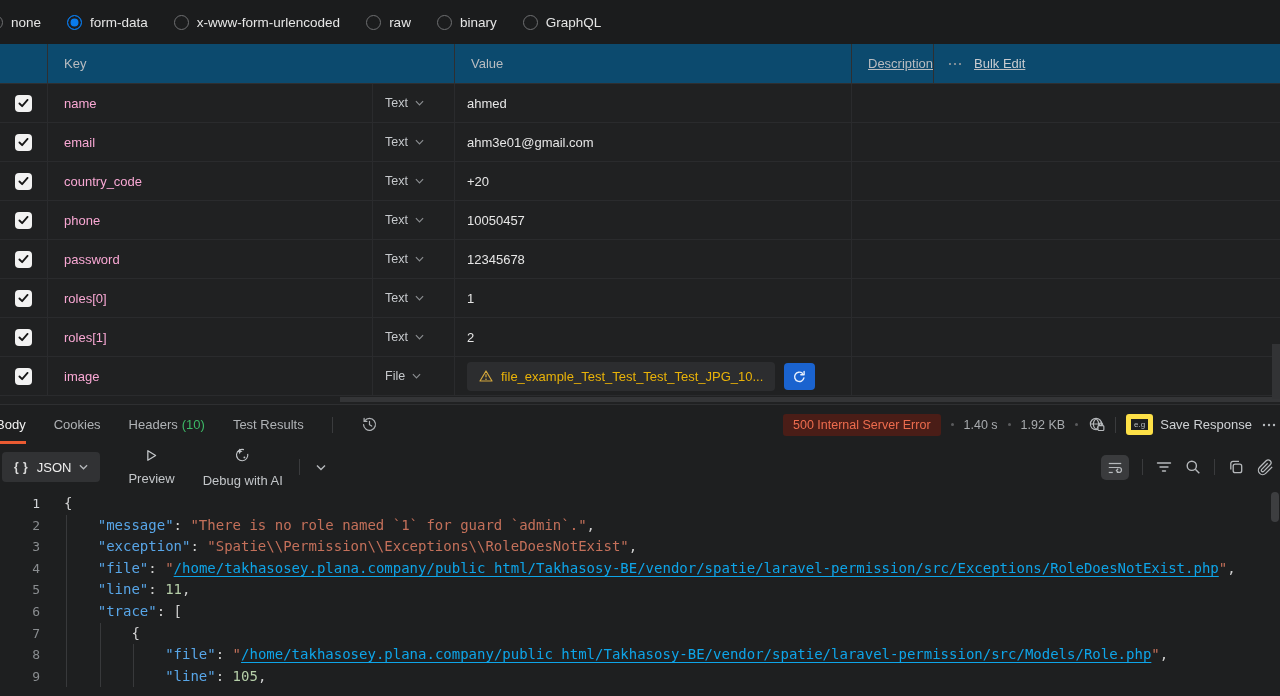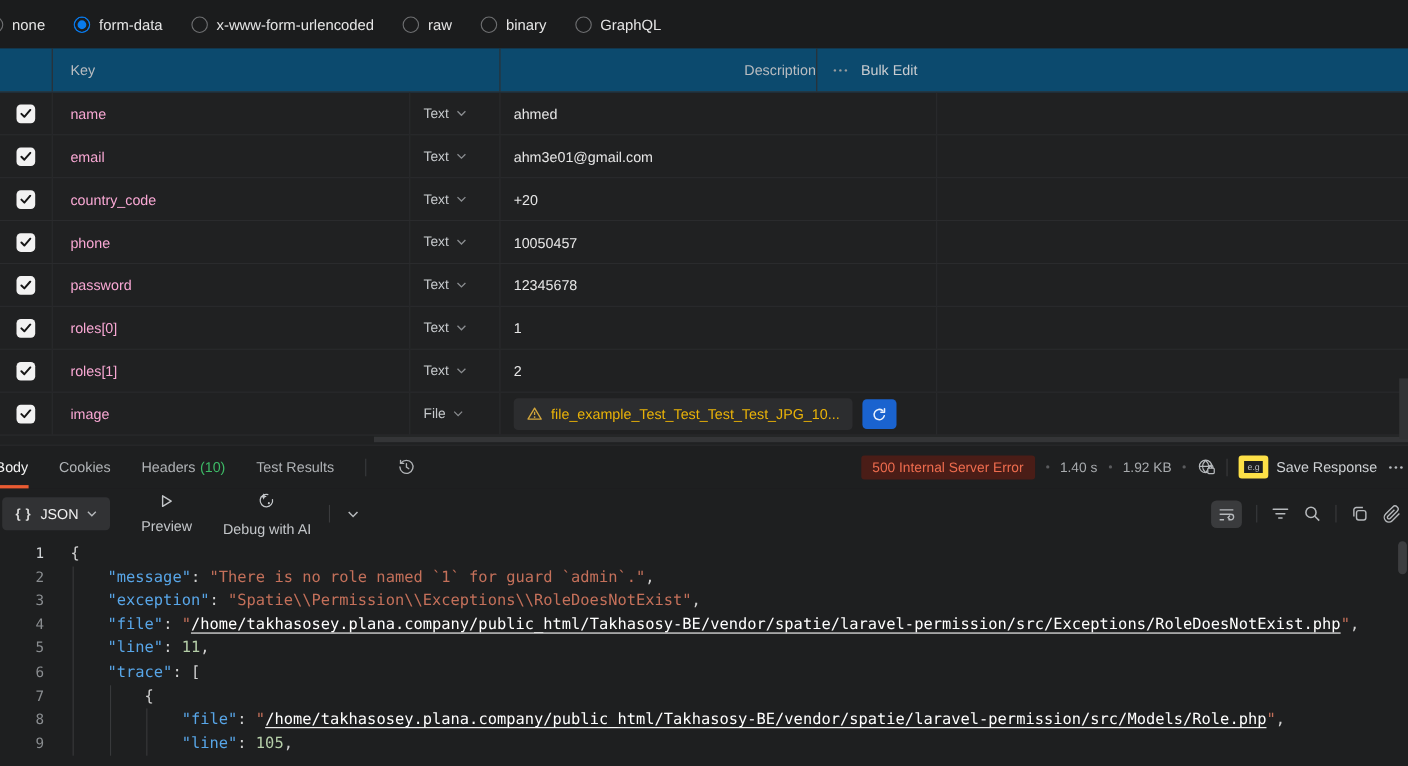--- a/index.html
+++ b/index.html
@@ -12,21 +12,21 @@
   .radio-item.clip { margin-left:-14px; }
   .radio { width:15px; height:15px; border-radius:50%; border:1.5px solid #6e6f71; flex:none; }
   .radio.sel { border-color:#097bed; background:#097bed; box-shadow: inset 0 0 0 2.5px #1b1c1d; }
 
   
   .table { background:#202122; position:relative; }
   .thead { display:grid; grid-template-columns:48px 407px 397px 1fr; height:40px; background:#0c4a6e;
            border-bottom:1px solid #2e2f31; font-size:13px; color:#b9bcc0; }
   .thead > div { display:flex; align-items:center; border-right:1px solid #2e2f31; padding-left:16px; }
   .thead > div:last-child { border-right:none; padding-left:16px; }
-  .desc-head { justify-content:flex-end; padding-right:0 !important; }
+  .desc-head { justify-content:flex-start; padding-right:0 !important;text-decoration:underline; }
   .bulk-group { display:flex; align-items:center; gap:12px; border-left:1px solid #2e2f31; height:100%; padding:0 18px 0 14px; color:#c9ccd0; cursor:pointer; }
   .row { display:grid; grid-template-columns:48px 325px 82px 397px 1fr; height:39px; border-bottom:1px solid #2a2b2d; font-size:13px; }
   .row > div { display:flex; align-items:center; border-right:1px solid #2a2b2d; overflow:hidden; }
   .row > div:last-child { border-right:none; }
   .cb-cell { justify-content:center; }
   .checkbox { width:17px; height:17px; background:#f2f2f2; border-radius:4px; display:flex; align-items:center; justify-content:center; cursor:pointer; }
   .key-cell { padding-left:16px; color:#f9a8d4; }
   .type-cell { padding-left:12px; gap:7px; color:#c6c9cc; font-size:12.5px; cursor:pointer; }
   .type-cell .chev { color:#8a8d90; display:flex; }
   .value-cell { padding-left:12px; color:#e6e6e6; }
@@ -64,21 +64,21 @@
   
   .code { position:relative; font-family:"DejaVu Sans Mono", monospace; font-size:14px; line-height:21.6px; height:206px; background:#1e1f20; padding-top:3px; overflow:hidden; }
   .cline { display:flex; white-space:pre; }
   .lnum { width:40px; text-align:right; color:#8a8d90; flex:none; user-select:none; font-size:13px; }
   .cline.first .lnum { color:#d2d5d8; }
   .ltext { padding-left:24px; }
   .tk-p { color:#d0d0d0; }
   .tk-k { color:#58a6e8; }
   .tk-s { color:#c4705a; }
   .tk-n { color:#b5cea8; }
-  .tk-l { color:#ffffff; text-decoration:underline; text-underline-offset:2.5px; cursor:pointer; }
+  .tk-l { color:#0ea5e9; text-decoration:underline; text-underline-offset:2.5px; cursor:pointer; }
   .guide { position:absolute; width:1px; background:#38393b; }
   .vscroll { position:absolute; right:1px; top:2px; width:8px; height:30px; background:#3d3e40; border-radius:4px; }
 </style>
 </head>
 <body>
 
 <div class="radio-bar" id="radio-bar">
     <span class="radio-item clip">
       <span class="radio"></span>
       <span>none</span>
@@ -102,20 +102,21 @@
     <span class="radio-item">
       <span class="radio"></span>
       <span>GraphQL</span>
     </span>
   </div>
 
 <div class="table">
   <div class="thead">
     <div></div>
     <div>Key</div>
+    <div>Value</div>
     <div class="desc-head">
       <span>Description</span>
       <span class="bulk-group">
         <svg width="14" height="4" viewBox="0 0 14 4">
             <circle cx="2" cy="2" r="1.1" fill="#9a9da0"></circle>
             <circle cx="7" cy="2" r="1.1" fill="#9a9da0"></circle>
             <circle cx="12" cy="2" r="1.1" fill="#9a9da0"></circle>
           </svg>
         <span>Bulk Edit</span>
       </span>

